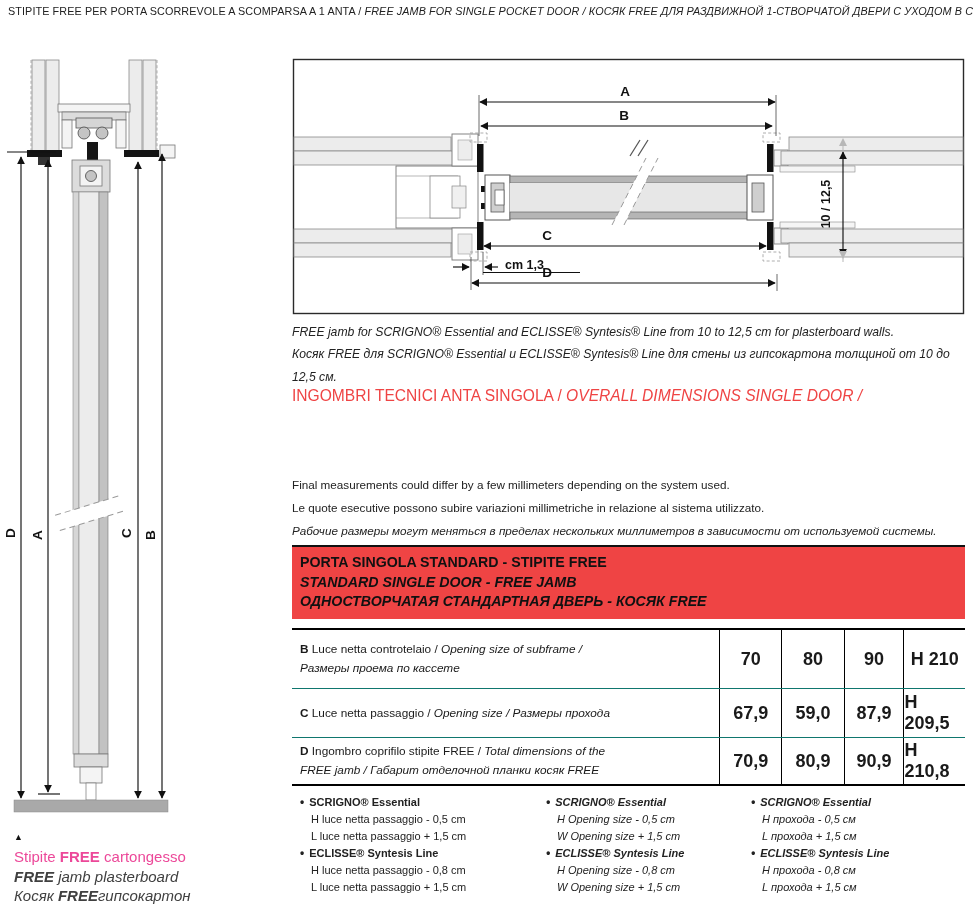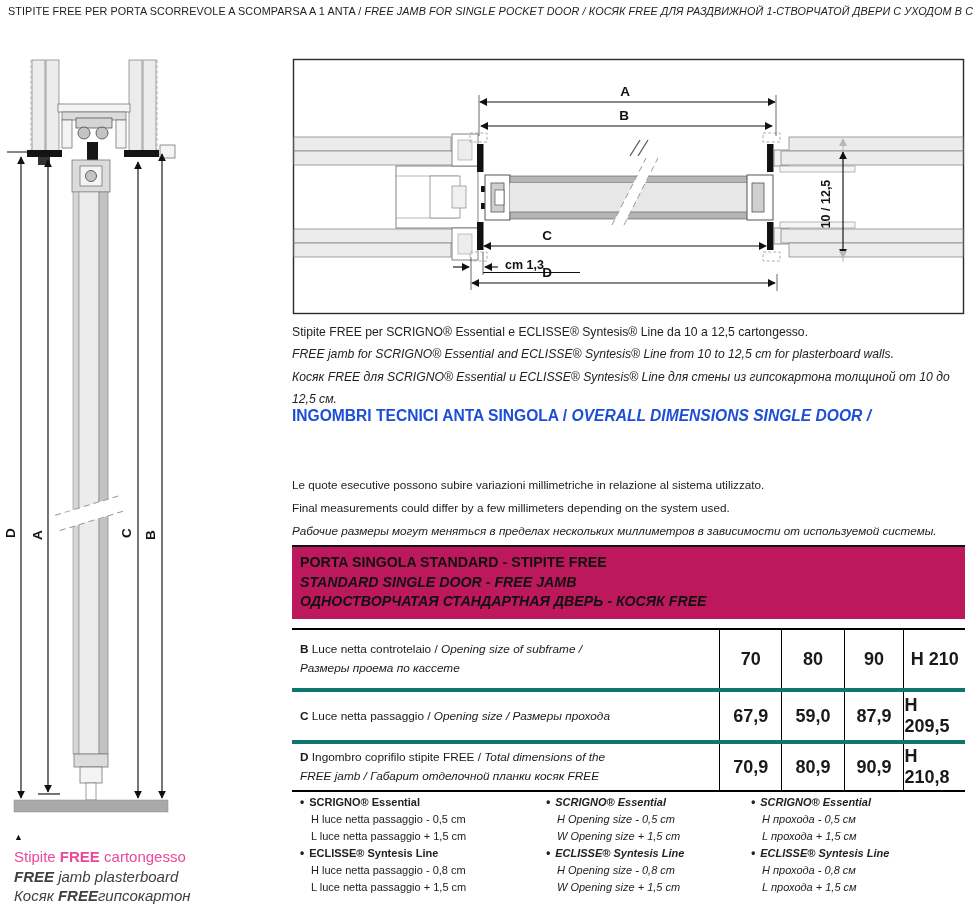--- a/index.html
+++ b/index.html
@@ -3,28 +3,28 @@
 <meta charset="utf-8">
 <style>
   html,body{margin:0;padding:0;background:#fff}
   .page{position:relative;width:973px;height:906px;background:#fff;overflow:hidden;
         font-family:"Liberation Sans","DejaVu Sans",sans-serif;color:#1a1a1a}
   .abs{position:absolute}
   .i{font-style:italic}
   .b{font-weight:bold}
   .hdr{top:5px;left:8px;font-size:10.8px;letter-spacing:.1px;white-space:nowrap;color:#222}
   .plan-caption{left:292px;top:321px;font-size:12.2px;line-height:22.3px;color:#222}
-  .section-heading{left:292px;top:405px;font-size:15.6px;font-weight:bold;line-height:21.5px;color:#1d4ed8}
+  .section-heading{left:292px;top:385px;font-size:15.6px;font-weight:normal;line-height:21.5px;color:#ef4444}
   .intro{left:292px;top:473px;font-size:11.7px;line-height:23px;color:#222}
-  .subsection{left:292px;top:545px;width:673px;box-sizing:border-box;background:#be185d;
+  .subsection{left:292px;top:545px;width:673px;box-sizing:border-box;background:#ef4444;
               border-top:2.5px solid #111;padding:6px 8px 7px;font-size:14.2px;font-weight:bold;line-height:19.5px;color:#111}
   .dim-table{left:292px;top:628px;width:673px;box-sizing:border-box;
              border-top:2.5px solid #000;border-bottom:2.5px solid #000}
   .t-row{display:flex;align-items:center}
-  .t-row + .t-row{border-top:4px solid #0f766e}
+  .t-row + .t-row{border-top:1px solid #0f766e}
   .t-row.r1{height:58px}.t-row.r2{height:48px}.t-row.r3{height:46px}
   .t-label{width:430px;box-sizing:border-box;padding-left:8px;font-size:11.8px;line-height:19px}
   .t-val{align-self:stretch;border-left:1px solid #000;display:flex;align-items:center;justify-content:center;
          font-weight:bold;font-size:18px}
   .t-val.c1{width:61px}.t-val.c2{width:62px}.t-val.c3{width:59px}.t-val.c4{width:61px}
   .fn-col{top:794px;width:244px;font-size:11px;line-height:17px;color:#222}
   .fn-col .brand{font-weight:bold}
   .fn-col .sub{padding-left:11px}
   .fn-col .bullet{font-size:12px;margin-right:5px}
   .bl-caption{left:14px;top:831px;font-size:15px;line-height:19.5px}
@@ -207,34 +207,33 @@
       <text class="dimlabel" x="625" y="96" text-anchor="middle">A</text>
       <text class="dimlabel" x="624" y="120" text-anchor="middle">B</text>
       <text class="dimlabel" x="547" y="240" text-anchor="middle">C</text>
       <text class="dimlabel" x="547" y="277" text-anchor="middle">D</text>
       <text class="dimlabel" x="505" y="269" style="font-size:12.5px">cm 1,3</text>
       <text class="dimlabel" transform="translate(830 204) rotate(-90)" text-anchor="middle" style="font-size:12.5px">10 / 12,5</text>
     </g>
   </svg>
 
   <div class="abs plan-caption">
-    <div>Stipite FREE per SCRIGNO® Essential e ECLISSE® Syntesis® Line da 10 a 12,5 cartongesso.</div>
     <div class="i">FREE jamb for SCRIGNO® Essential and ECLISSE® Syntesis® Line from 10 to 12,5 cm for plasterboard walls.</div>
     <div class="i">Косяк FREE для SCRIGNO® Essential и ECLISSE® Syntesis® Line для стены из гипсокартона толщиной от 10 до 12,5 см.</div>
   </div>
 
   <div class="abs section-heading">
     <div>
       <span>INGOMBRI TECNICI ANTA SINGOLA / </span><span class="i">OVERALL DIMENSIONS SINGLE DOOR /</span>
     </div>
   </div>
 
   <div class="abs intro">
+    <div>Final measurements could differ by a few millimeters depending on the system used.</div>
     <div>Le quote esecutive possono subire variazioni millimetriche in relazione al sistema utilizzato.</div>
-    <div>Final measurements could differ by a few millimeters depending on the system used.</div>
     <div class="i">Рабочие размеры могут меняться в пределах нескольких миллиметров в зависимости от используемой системы.</div>
   </div>
 
   <div class="abs subsection">
     <div>PORTA SINGOLA STANDARD - STIPITE FREE</div>
     <div class="i">STANDARD SINGLE DOOR - FREE JAMB</div>
     <div class="i">ОДНОСТВОРЧАТАЯ СТАНДАРТНАЯ ДВЕРЬ - КОСЯК FREE</div>
   </div>
 
   <div class="abs dim-table">

